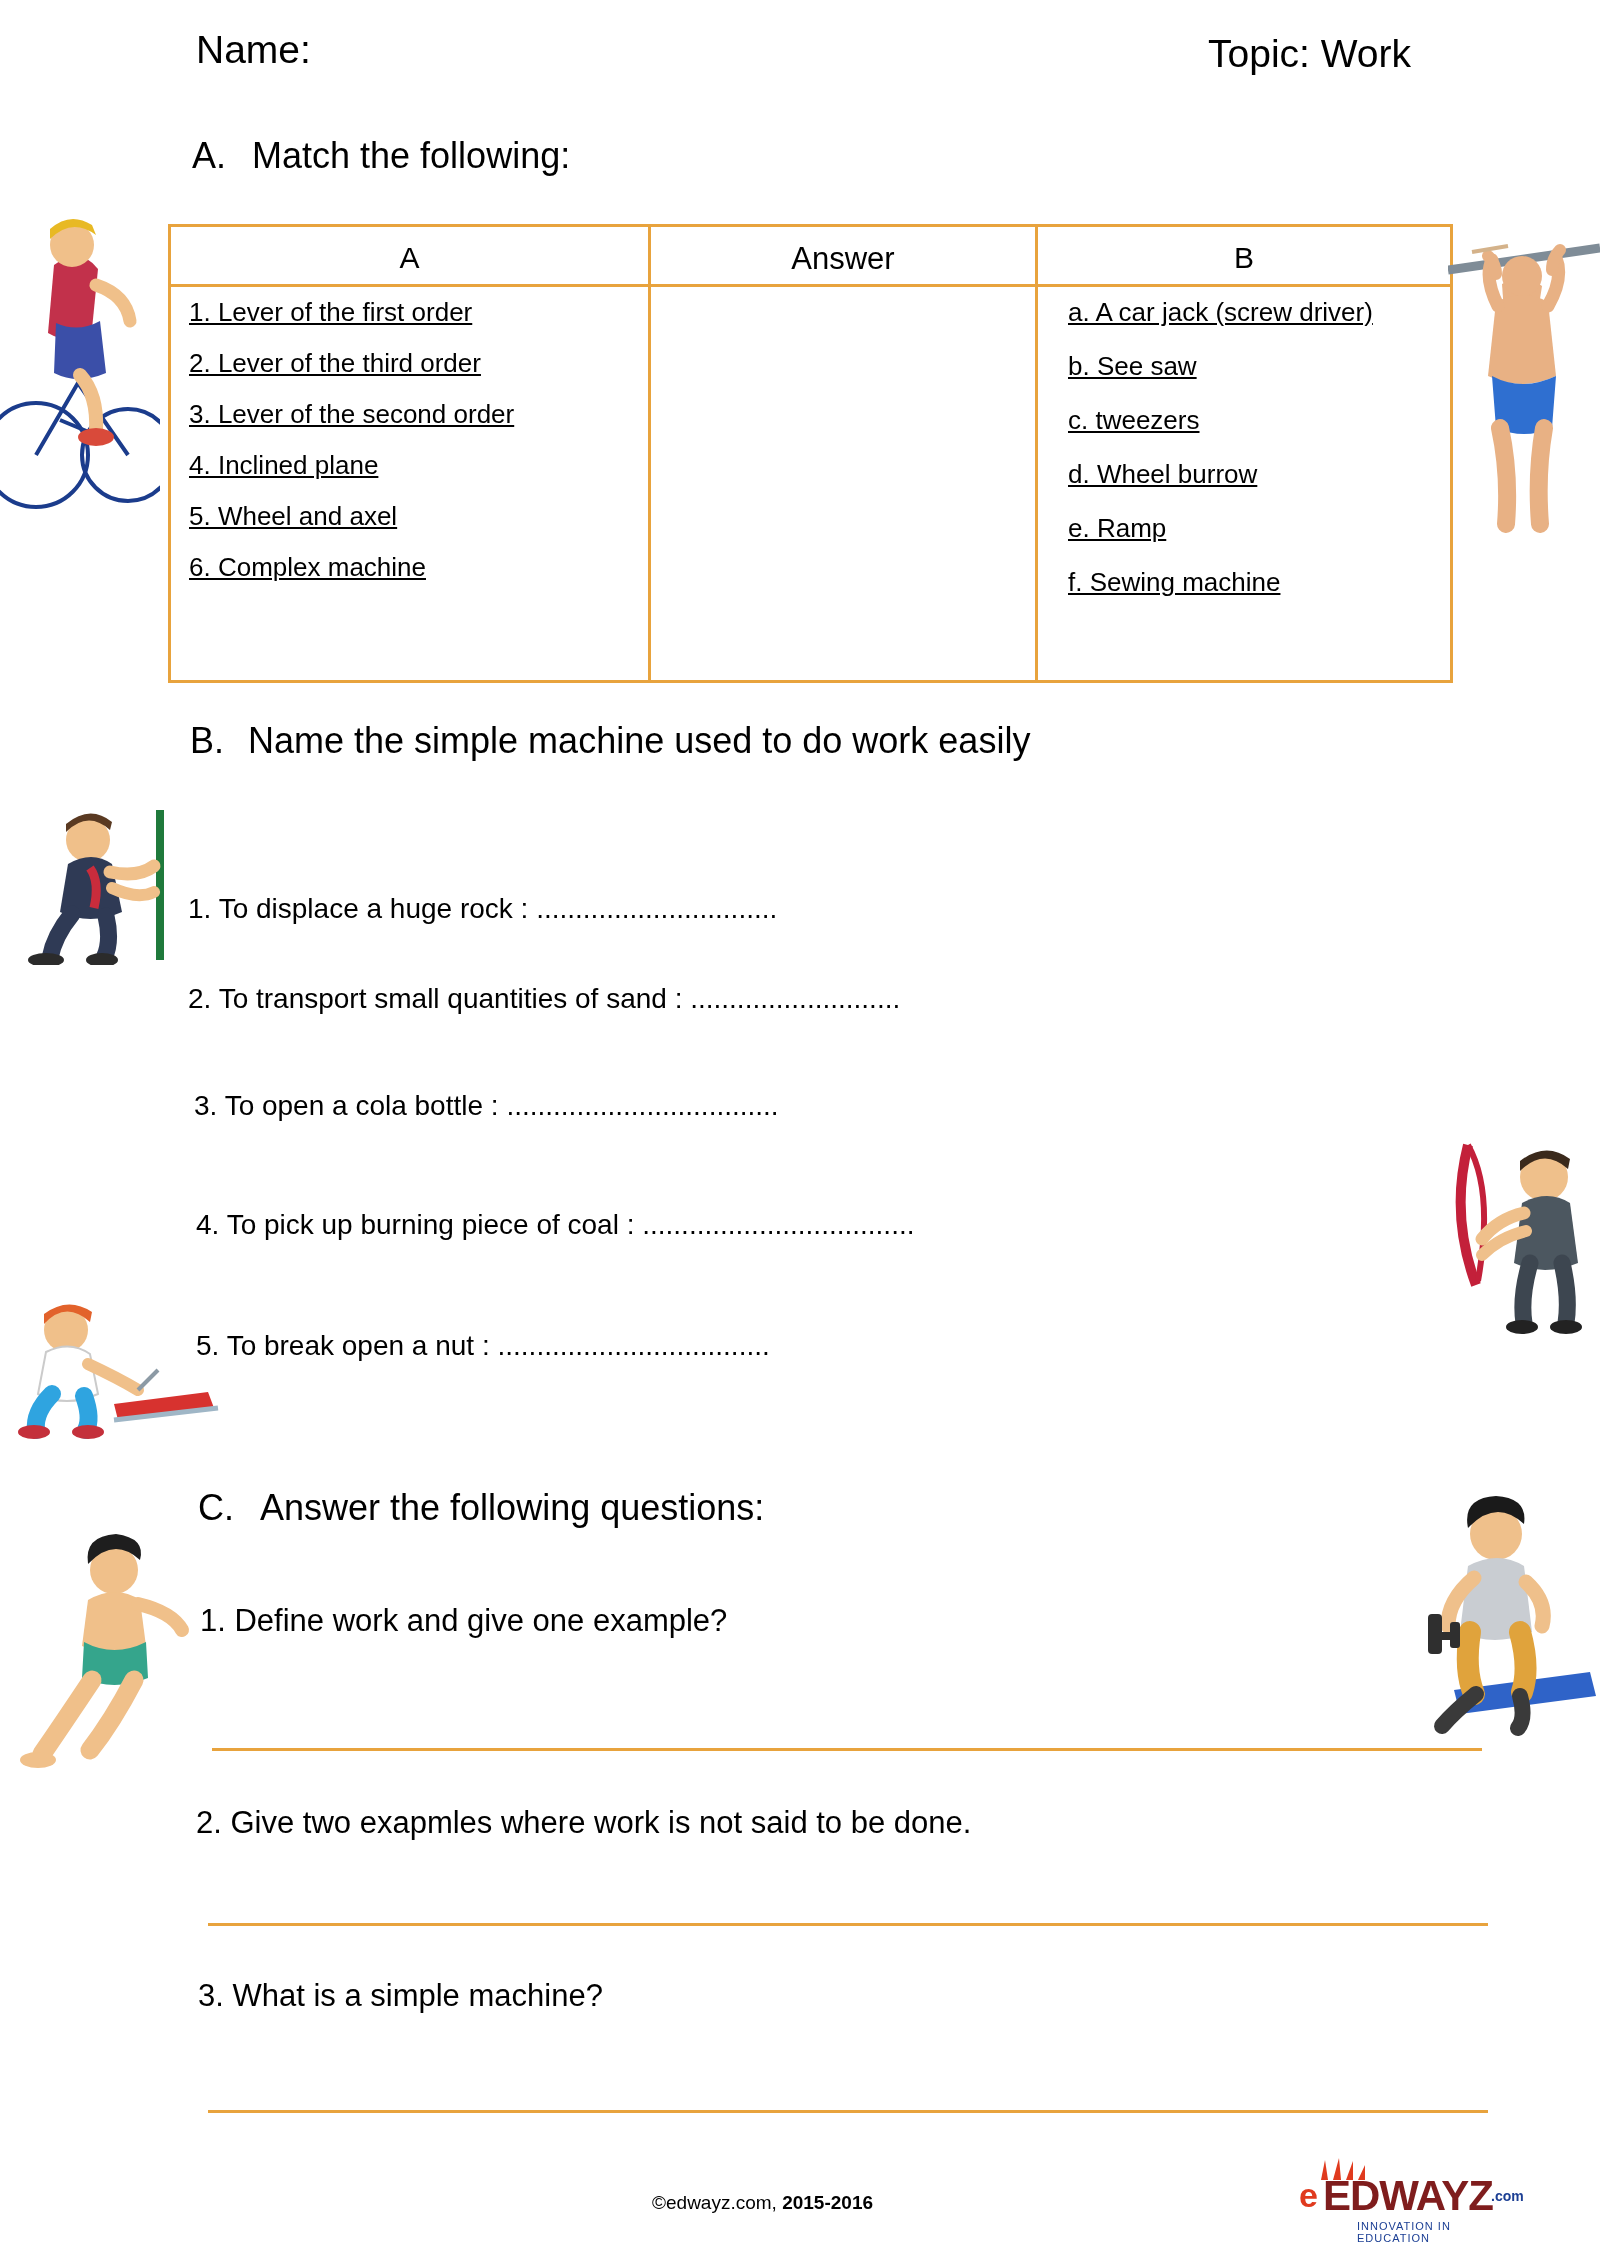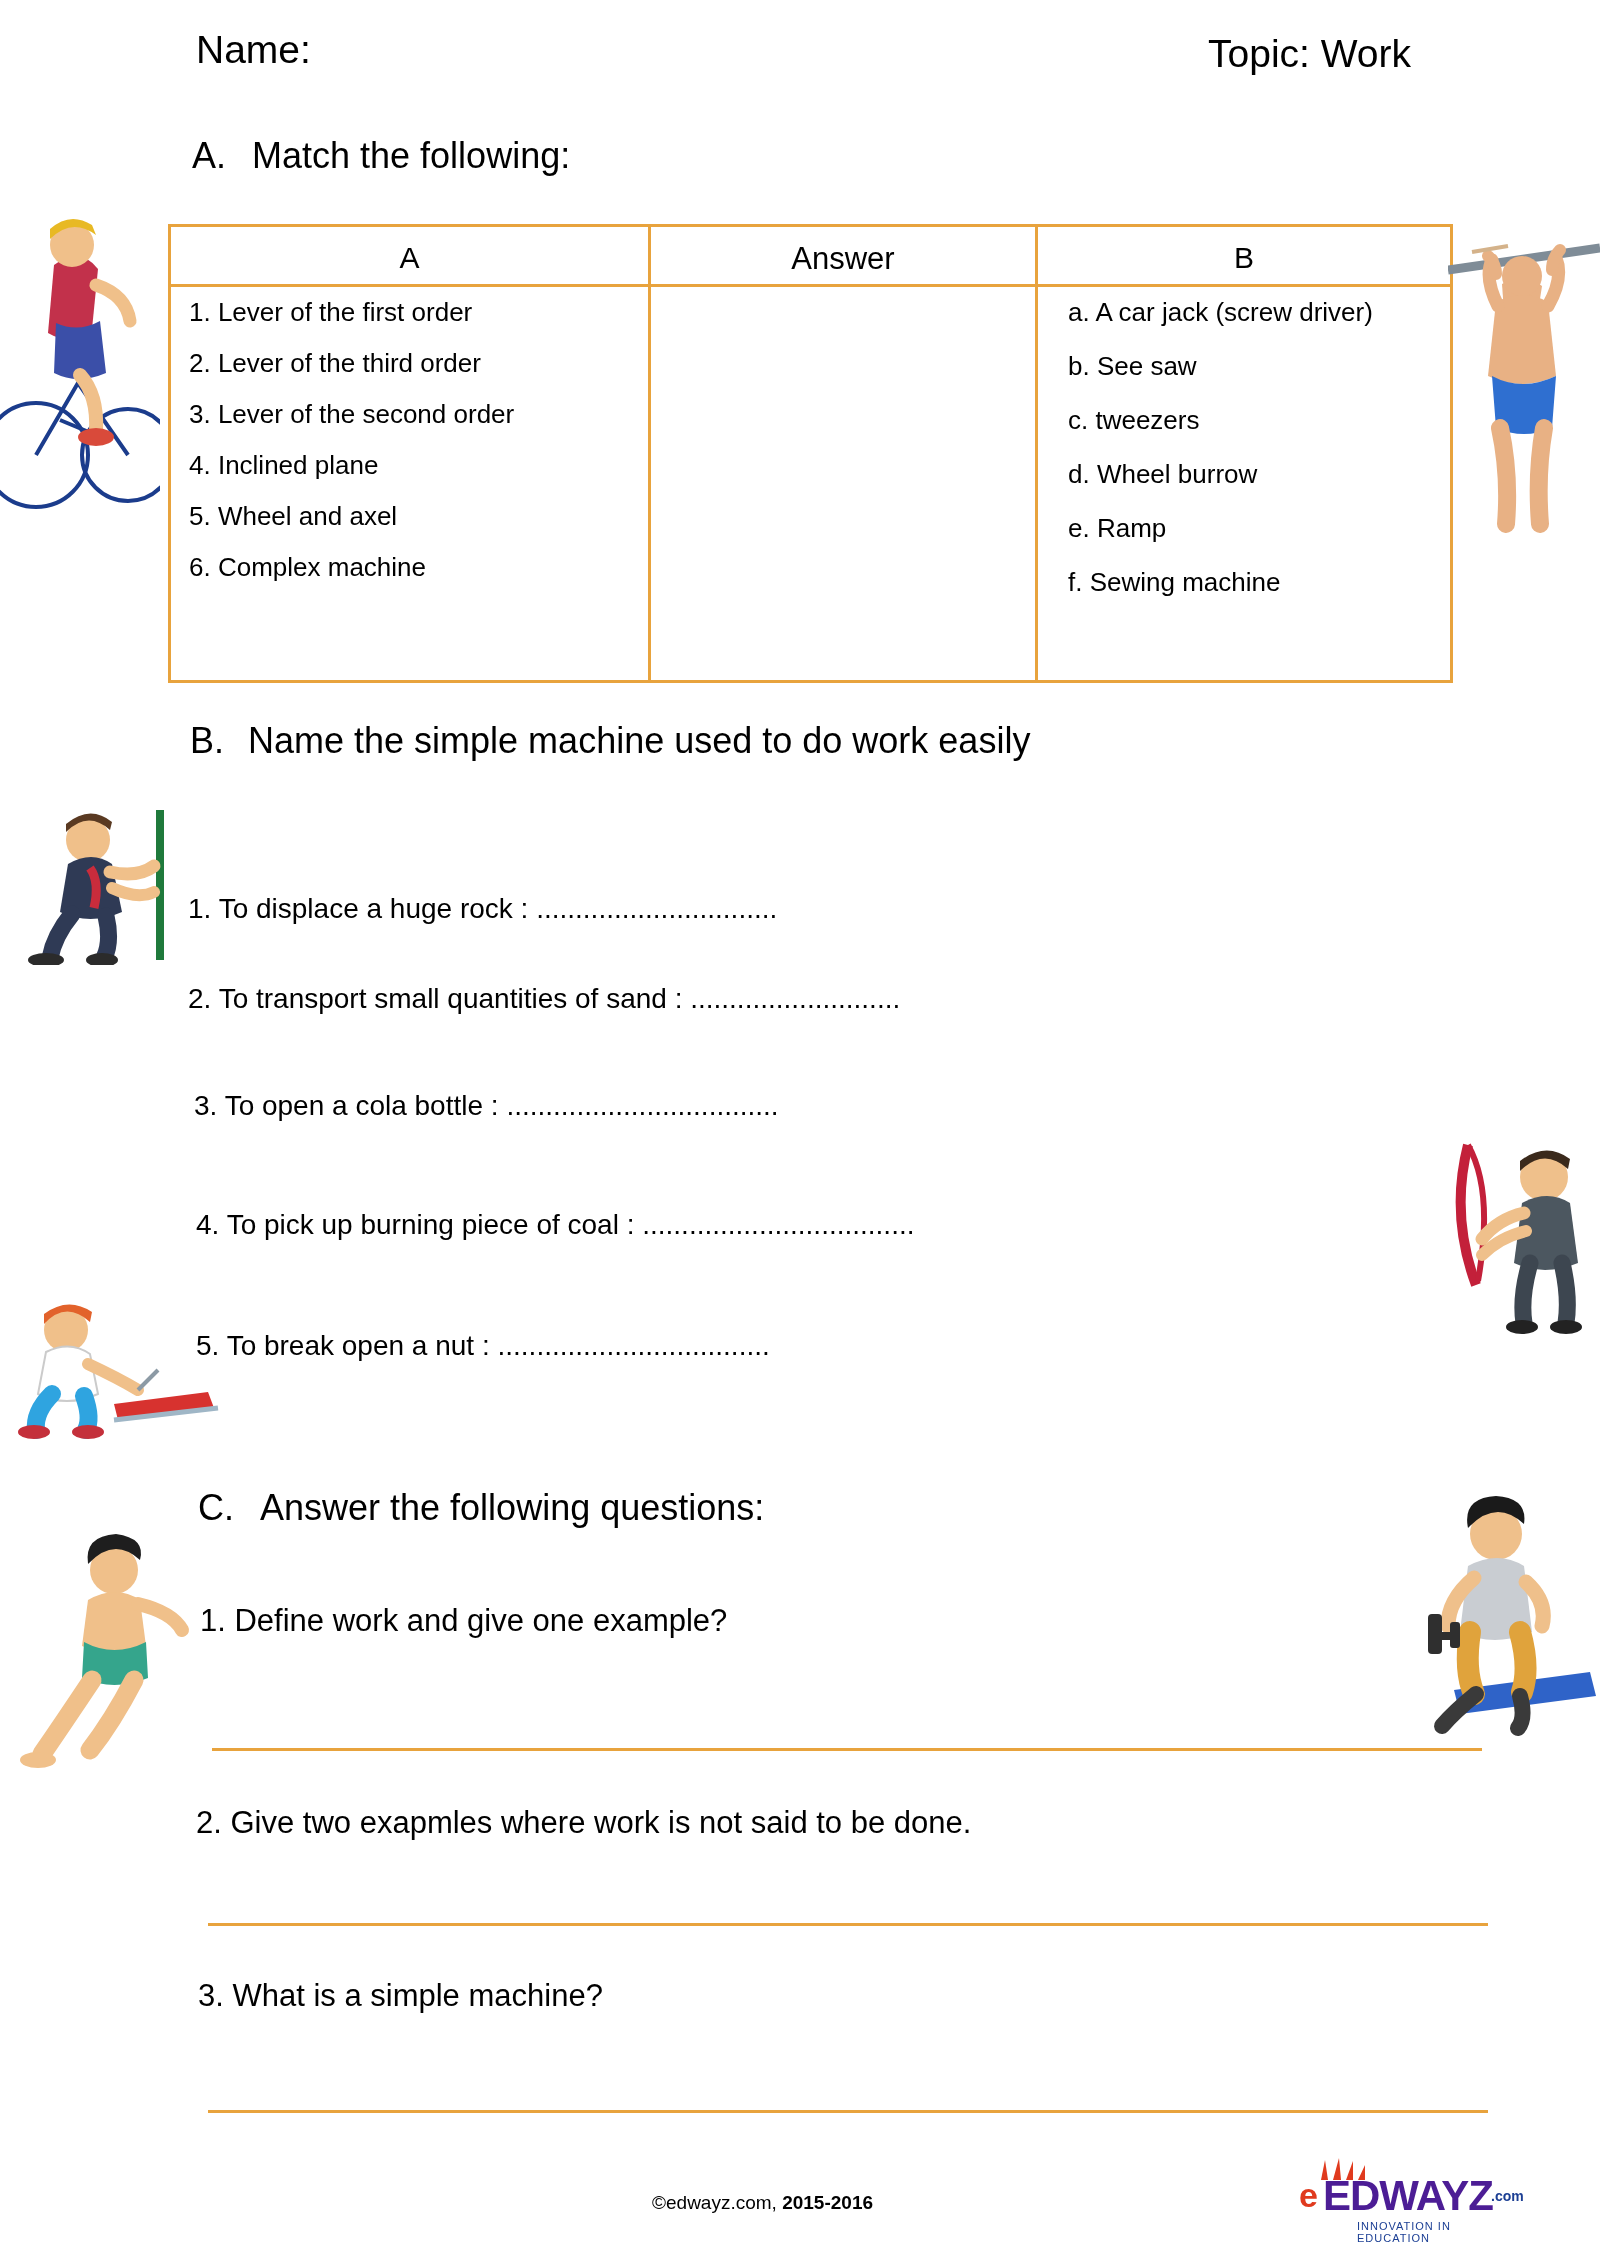--- a/index.html
+++ b/index.html
@@ -96,20 +96,21 @@
   .col-ans .col-head { font-size: 31px; }
   .col-items {
     padding: 12px 0 0 18px;
   }
   .col-b .col-items { padding-left: 30px; }
   .item {
     font-size: 26px;
     line-height: 1.0;
     margin-bottom: 25px;
     white-space: nowrap;
+    text-decoration: underline;
   }
   .col-b .item { margin-bottom: 28px; }
 
   
   .qb {
     position: absolute;
     font-size: 28px;
     white-space: nowrap;
   }
   .qb1 { left: 188px; top: 893px; }
@@ -153,21 +154,21 @@
     top: 2160px;
     width: 218px;
     height: 80px;
   }
   .logo-word {
     position: absolute;
     left: 18px;
     top: 12px;
     font-size: 42px;
     font-weight: bold;
-    color: #4c1d95;
+    color: #7f1d1d;
     letter-spacing: -1px;
   }
   .logo-e {
     position: absolute;
     left: -6px;
     top: 16px;
     font-size: 34px;
     font-weight: bold;
     color: #E03A1E;
   }

